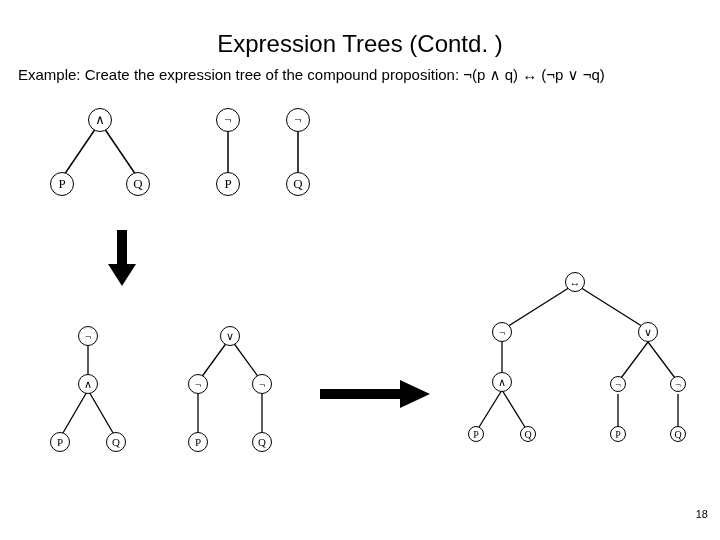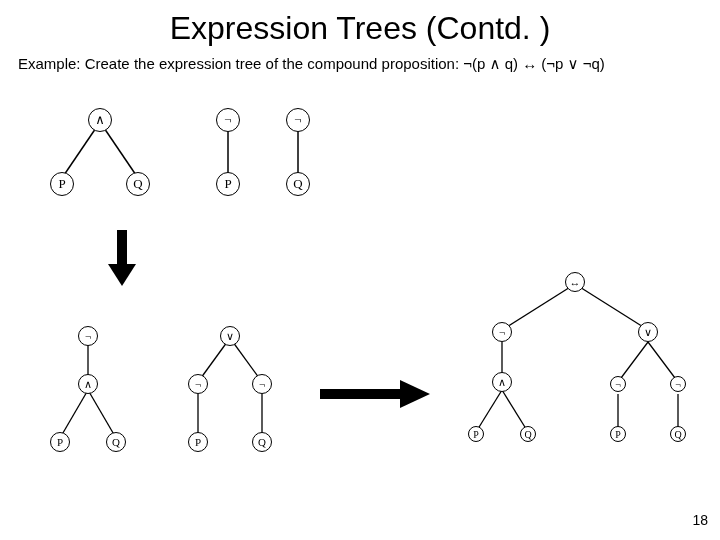--- a/index.html
+++ b/index.html
@@ -6,23 +6,24 @@
   body {
     width: 720px;
     height: 540px;
     background: #fff;
     font-family: Arial, Helvetica, sans-serif;
     position: relative;
     overflow: hidden;
   }
   .title {
     text-align: center;
-    font-size: 32px;
+    font-size: 24px;
     padding-top: 10px;
     font-weight: normal;
+    margin-top: 20px;
   }
   .subtitle {
     font-size: 15px;
     padding: 8px 0 0 18px;
   }
   .stage { position: absolute; }
   .node {
     position: absolute;
     width: 24px; height: 24px;
     border: 1.5px solid #000;
@@ -31,22 +32,22 @@
     font-size: 13px;
     display: flex; align-items: center; justify-content: center;
     font-family: "Times New Roman", serif;
   }
   .node.sm { width: 20px; height: 20px; font-size: 11px; }
   .node.xs { width: 16px; height: 16px; font-size: 10px; }
   svg.edges { position: absolute; left: 0; top: 0; overflow: visible; }
   .big-arrow { position: absolute; }
   .pagenum {
     position: absolute;
-    right: 12px; bottom: 12px;
-    font-size: 14px;
+    right: 12px; bottom: 20px;
+    font-size: 11px;
   }
 </style>
 </head>
 <body>
 
 <h1 class="title">Expression Trees (Contd. )</h1>
 <div class="subtitle">
   <span>Example: Create the expression tree of the compound proposition: </span><span>¬(p ∧ q) ↔ (¬p ∨ ¬q)</span>
 </div>
 

